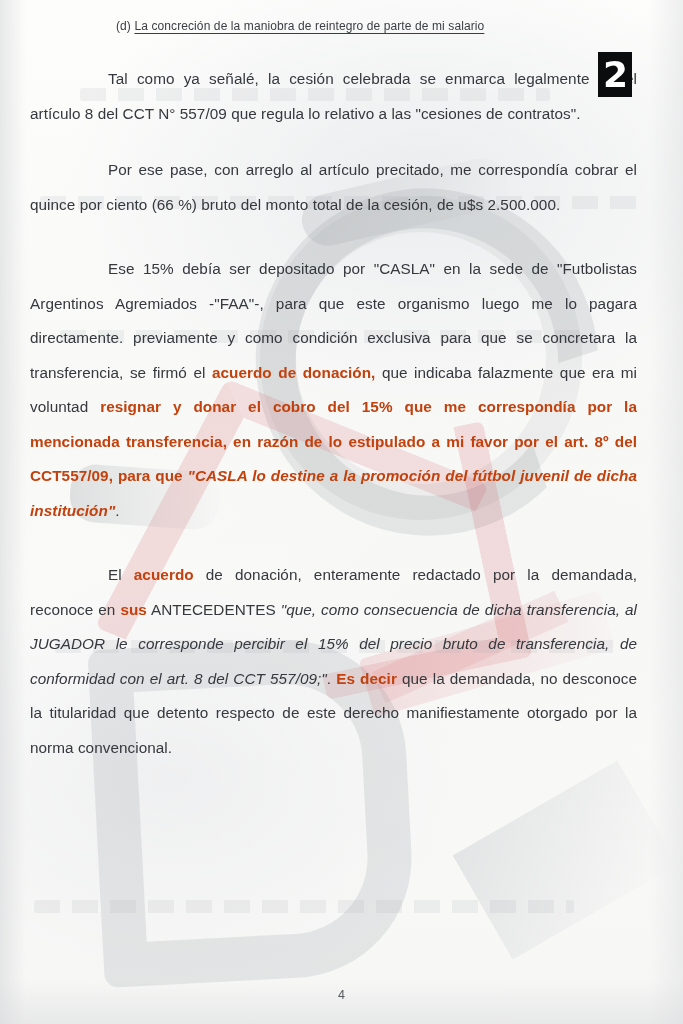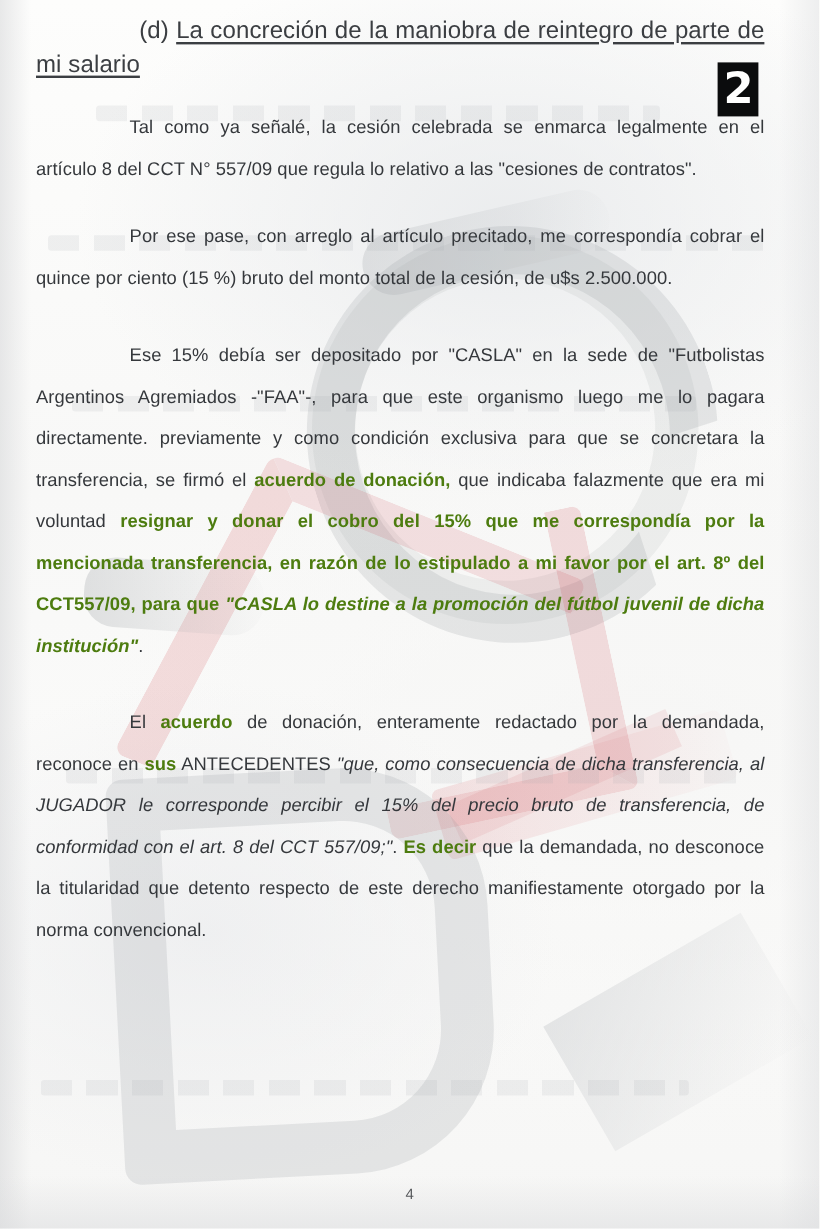--- a/index.html
+++ b/index.html
@@ -152,21 +152,21 @@
   
   .content {
     position: relative;
     z-index: 5;
     padding: 0 46px 0 30px;
   }
 
   .heading {
     margin: 0;
     padding-top: 12px;
-    font-size: 20px;
+    font-size: 12px;
     line-height: 28px;
     text-align: justify;
     text-indent: 86px;
     font-weight: 400;
     color: #3b3e42;
     letter-spacing: 0.1px;
   }
   .heading .u {
     text-decoration: underline;
     text-underline-offset: 3px;
@@ -177,21 +177,21 @@
     font-size: 15.3px;
     line-height: 34.5px;
     text-align: justify;
     text-indent: 78px;
     color: #35383c;
     letter-spacing: 0.05px;
   }
   .gap-md { height: 22px; }
   .gap-lg { height: 30px; }
 
-  b, strong { font-weight: 700; color: #4d7c0f; }
+  b, strong { font-weight: 700; color: #c2410c; }
   i, em { font-style: italic; }
 
   
   .stamp {
     position: absolute;
     z-index: 6;
     left: 598px;
     top: 52px;
     width: 34px;
     height: 45px;
@@ -253,21 +253,21 @@
   <div class="content">
 
     <h1 class="heading"><span>(d)</span> <span class="u">La concreción de la maniobra de reintegro de parte de mi salario</span></h1>
 
     <div class="gap-md"></div>
 
     <p class="body"><span>Tal como ya señalé, la cesión celebrada se enmarca legalmente en el artículo 8 del CCT N° 557/09 que regula lo relativo a las "cesiones de contratos".</span></p>
 
     <div class="gap-md"></div>
 
-    <p class="body"><span>Por ese pase, con arreglo al artículo precitado, me correspondía cobrar el quince por ciento (15 %) bruto del monto total de la cesión, de u$s 2.500.000.</span></p>
+    <p class="body"><span>Por ese pase, con arreglo al artículo precitado, me correspondía cobrar el quince por ciento (66 %) bruto del monto total de la cesión, de u$s 2.500.000.</span></p>
 
     <div class="gap-lg"></div>
 
     <p class="body"><span>Ese 15% debía ser depositado por "CASLA" en la sede de "Futbolistas Argentinos Agremiados -"FAA"-, para que este organismo luego me lo pagara directamente. previamente y como condición exclusiva para que se concretara la transferencia, se firmó el </span><b>acuerdo de donación,</b><span> que indicaba falazmente que era mi voluntad </span><b>resignar y donar el cobro del 15% que me correspondía por la mencionada transferencia, en razón de lo estipulado a mi favor por el art. 8º del CCT557/09, para que </b><b><i>"CASLA lo destine a la promoción del fútbol juvenil de dicha institución"</i></b><span>.</span></p>
 
     <div class="gap-lg"></div>
 
     <p class="body"><span>El </span><b>acuerdo</b><span> de donación, enteramente redactado por la demandada, reconoce en </span><b>sus</b><span> ANTECEDENTES </span><i>"que, como consecuencia de dicha transferencia, al JUGADOR le corresponde percibir el 15% del precio bruto de transferencia, de conformidad con el art. 8 del CCT 557/09;"</i><span>. </span><b>Es decir</b><span> que la demandada, no desconoce la titularidad que detento respecto de este derecho manifiestamente otorgado por la norma convencional.</span></p>
 
     <div class="gap-lg"></div>

